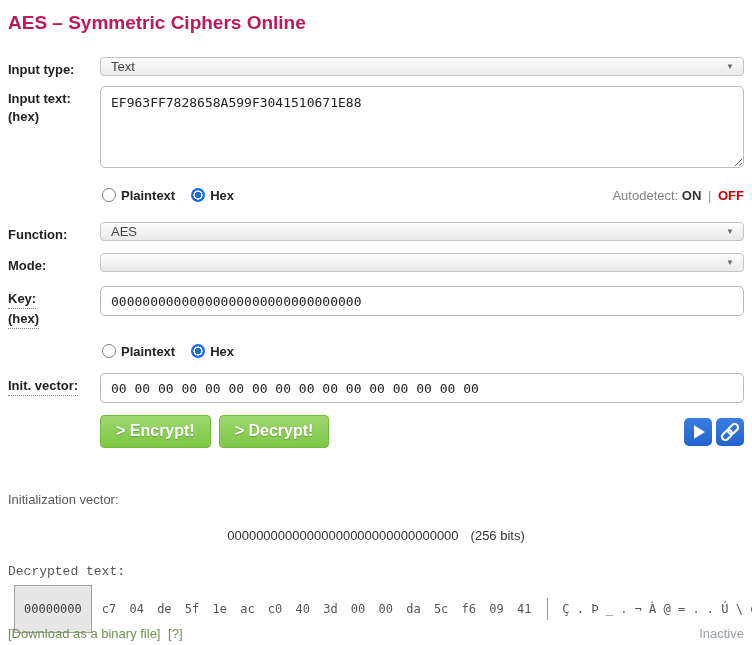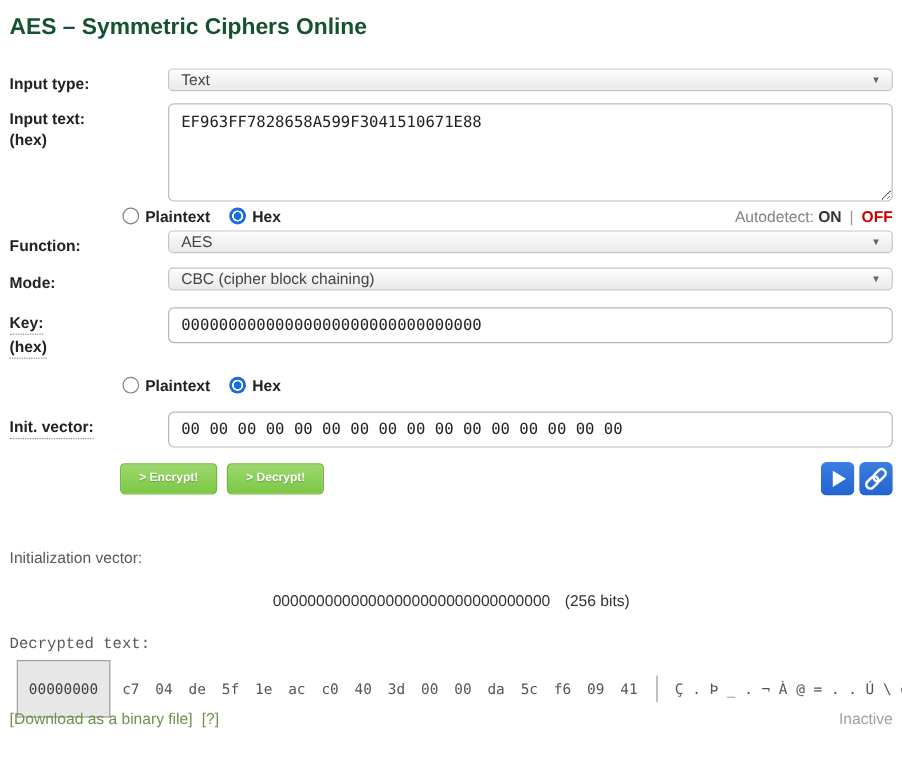--- a/index.html
+++ b/index.html
@@ -8,26 +8,26 @@
     font-family: "Liberation Sans", sans-serif;
     font-size: 13px;
     color: #333;
     overflow: hidden;
   }
   .page { padding: 10px 8px 0 8px; width: 752px; }
 
   h1.title {
     font-size: 19px;
     font-weight: bold;
-    color: #14532d;
+    color: #be185d;
     line-height: 22px;
     margin: 2px 0 23px 0;
   }
 
-  .row { display: flex; align-items: flex-start; gap: 40px; }
+  .row { display: flex; align-items: flex-start; }
   .label-col {
     width: 92px;
     flex-shrink: 0;
     font-weight: bold;
     font-size: 13px;
     color: #222;
     padding-top: 5px;
     line-height: 16px;
   }
   .label-col .sub { margin-top: 2px; }
@@ -53,21 +53,21 @@
     right: 9px; top: 50%;
     transform: translateY(-55%);
     font-size: 8px;
     color: #666;
   }
 
   .mb8  { margin-bottom: 8px; }
   .mb10 { margin-bottom: 10px; }
   .mb12 { margin-bottom: 12px; }
   .mb14 { margin-bottom: 14px; }
-  .mb16 { margin-bottom: 4px; }
+  .mb16 { margin-bottom: 19px; }
 
   textarea.input-text {
     width: 100%;
     height: 82px;
     border: 1px solid #bcbcbc;
     border-radius: 5px;
     padding: 8px 10px;
     font-family: "DejaVu Sans Mono", "Liberation Mono", monospace;
     font-size: 13px;
     color: #222;
@@ -122,21 +122,21 @@
   .buttons-row {
     margin-left: 92px;
     display: flex;
     justify-content: space-between;
     align-items: center;
     margin-bottom: 44px;
   }
   .btn-group { display: flex; gap: 8px; }
   button.action {
     font-family: "Liberation Sans", sans-serif;
-    font-size: 10px;
+    font-size: 16px;
     font-weight: bold;
     color: #fff;
     text-shadow: 0 1px 1px rgba(0,0,0,0.25);
     background: linear-gradient(#9ed86e, #7cc845);
     border: 1px solid #74b83e;
     border-radius: 4px;
     padding: 6px 15px 7px 15px;
     cursor: pointer;
   }
   .icon-group { display: flex; gap: 4px; }
@@ -231,21 +231,20 @@
         <span>AES</span>
         <span class="arrow">▼</span>
       </div>
     </div>
   </div>
 
   <div class="row mb12">
     <div class="label-col">Mode:</div>
     <div class="field-col">
       <div class="select">
-        <span>CBC (cipher block chaining)</span>
         <span class="arrow">▼</span>
       </div>
     </div>
   </div>
 
   <div class="row mb14">
     <div class="label-col">
       <div><span class="dotted">Key:</span></div>
       <div class="sub"><span class="dotted">(hex)</span></div>
     </div>

